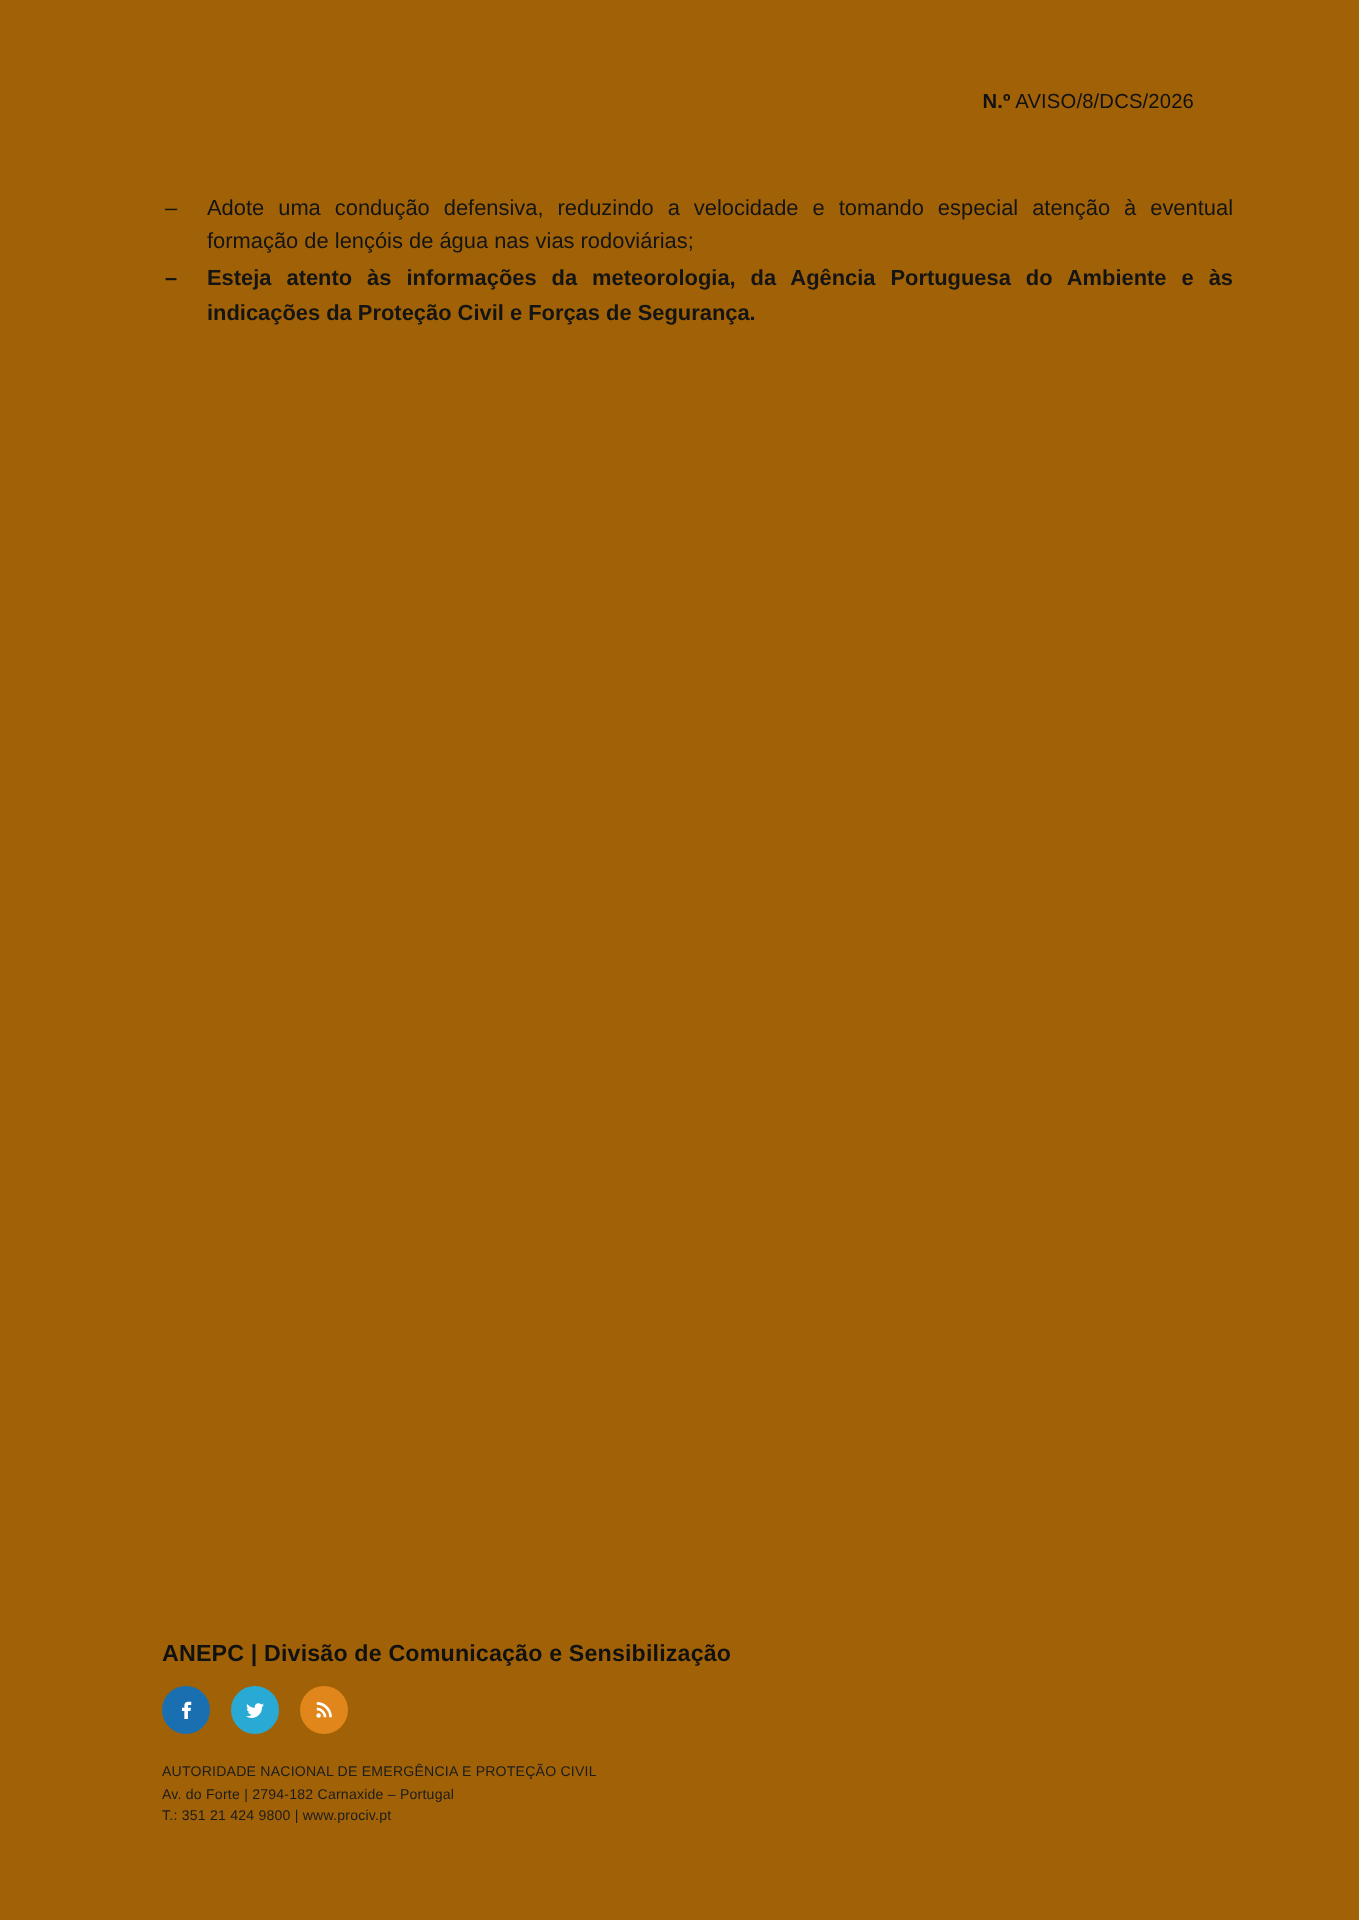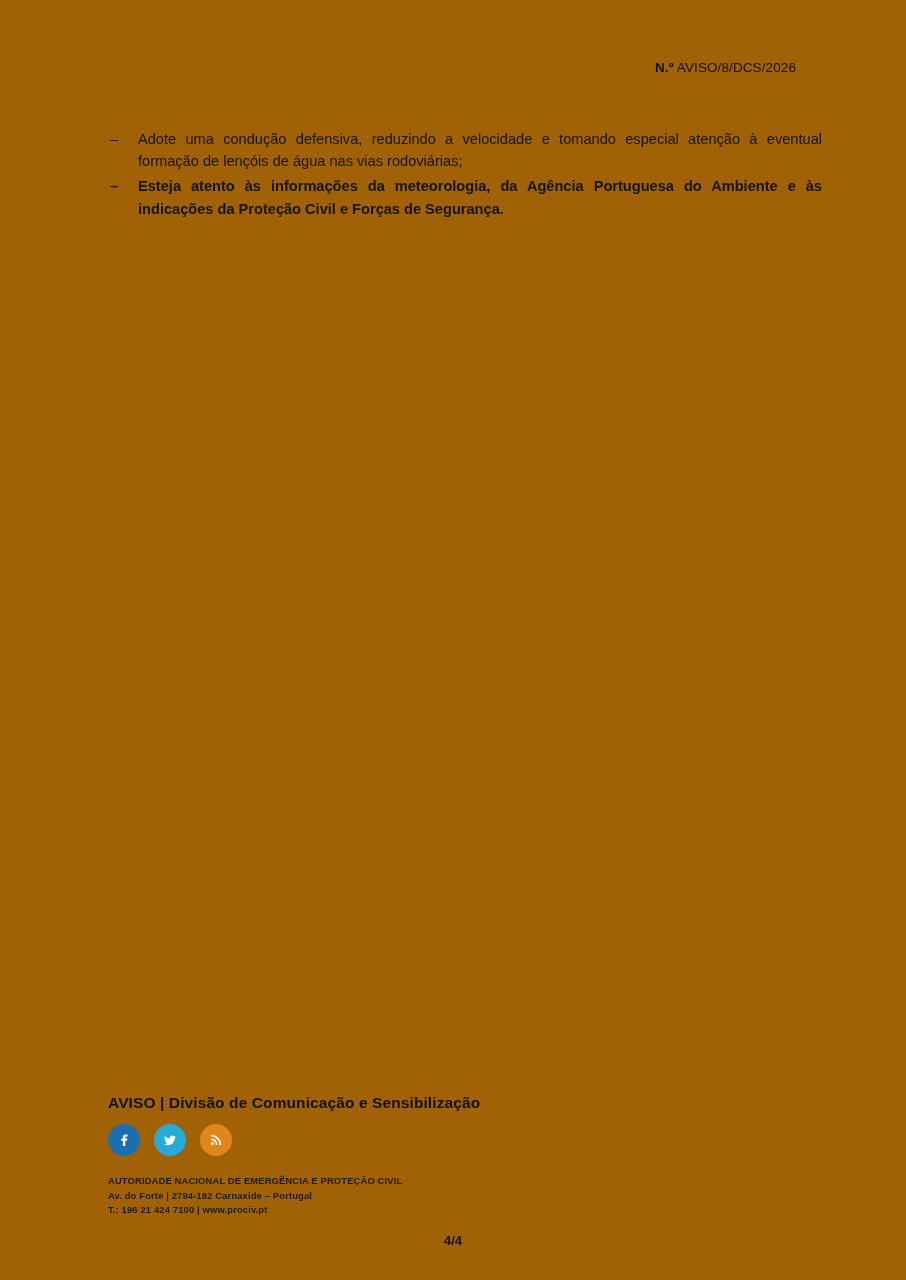--- a/index.html
+++ b/index.html
@@ -105,21 +105,20 @@
     justify-content: center;
     color: #fff;
   }
   .social-icon svg { display: block; }
 
   .address-block {
     font-size: 9.4px;
     line-height: 1.55;
     color: #1c1c1c;
     letter-spacing: 0.15px;
-    font-weight: bold;
   }
   .address-block div { white-space: nowrap; }
 
   .page-number {
     position: absolute;
     bottom: 32px;
     left: 0;
     width: 906px;
     text-align: center;
     font-size: 13px;
@@ -143,21 +142,21 @@
         <span class="txt">Adote uma condução defensiva, reduzindo a velocidade e tomando especial atenção à eventual formação de lençóis de água nas vias rodoviárias;</span>
       </li>
       <li class="bold">
         <span class="dash">–</span>
         <span class="txt">Esteja atento às informações da meteorologia, da Agência Portuguesa do Ambiente e às indicações da Proteção Civil e Forças de Segurança.</span>
       </li>
     </ul>
   </div>
 
   <div class="footer">
-    <div class="footer-title">AVISO | Divisão de Comunicação e Sensibilização</div>
+    <div class="footer-title">ANEPC | Divisão de Comunicação e Sensibilização</div>
 
     <div class="social-row">
       <a class="social-icon" style="background:#1a6fb0;">
         <svg width="16" height="16" viewBox="0 0 16 16" aria-hidden="true">
           <path fill="#ffffff" d="M10.1 4.6h1.4V2.5h-2c-1.7 0-2.6 1-2.6 2.6v1.4H5.3v2.2h1.6V14h2.4V8.7h1.7l.3-2.2H9.3V5.4c0-.5.3-.8.8-.8z"></path>
         </svg>
       </a>
       <a class="social-icon" style="background:#29aad4;">
         <svg width="18" height="18" viewBox="0 0 18 18" aria-hidden="true">
           <path fill="#ffffff" d="M15 5.7c-.4.2-.9.3-1.4.4.5-.3.9-.8 1.1-1.4-.5.3-1 .5-1.6.6-.5-.5-1.1-.8-1.8-.8-1.4 0-2.5 1.1-2.5 2.5 0 .2 0 .4.1.6-2.1-.1-3.9-1.1-5.1-2.6-.2.4-.3.8-.3 1.2 0 .9.4 1.6 1.1 2.1-.4 0-.8-.1-1.1-.3 0 1.2.9 2.2 2 2.4-.2.1-.5.1-.7.1-.2 0-.3 0-.5-.1.3 1 1.2 1.7 2.3 1.7-.9.7-1.9 1.1-3.1 1.1h-.6c1.1.7 2.4 1.1 3.8 1.1 4.5 0 7-3.8 7-7v-.3c.5-.3.9-.8 1.3-1.3z"></path>
@@ -168,19 +167,18 @@
           <circle cx="4.4" cy="11.6" r="1.5" fill="#ffffff"></circle>
           <path fill="none" stroke="#ffffff" stroke-width="1.8" d="M3.2 7.3c3 0 5.5 2.5 5.5 5.6"></path>
           <path fill="none" stroke="#ffffff" stroke-width="1.8" d="M3.2 3.6c5.1 0 9.2 4.1 9.2 9.3"></path>
         </svg>
       </a>
     </div>
 
     <div class="address-block">
       <div>AUTORIDADE NACIONAL DE EMERGÊNCIA E PROTEÇÃO CIVIL</div>
       <div>Av. do Forte | 2794-182 Carnaxide – Portugal</div>
-      <div>T.: 196 21 424 7100 | www.prociv.pt</div>
+      <div>T.: 351 21 424 9800 | www.prociv.pt</div>
     </div>
   </div>
 
-  <div class="page-number">4/4</div>
 
 </div>
 
 </body></html>

